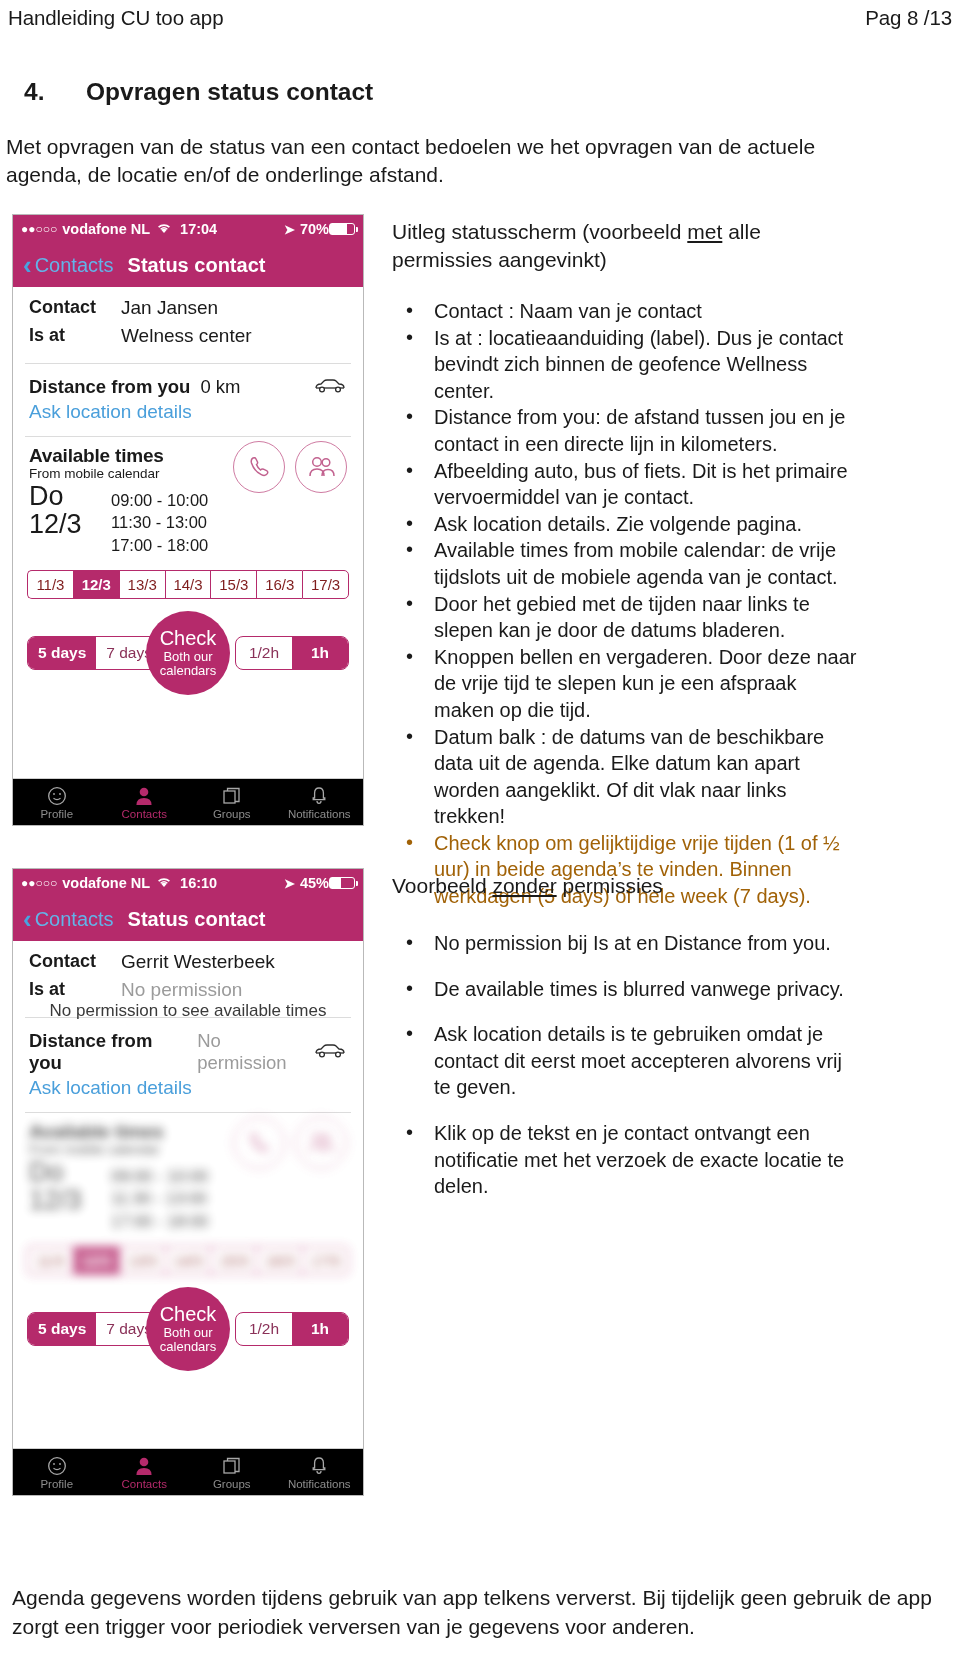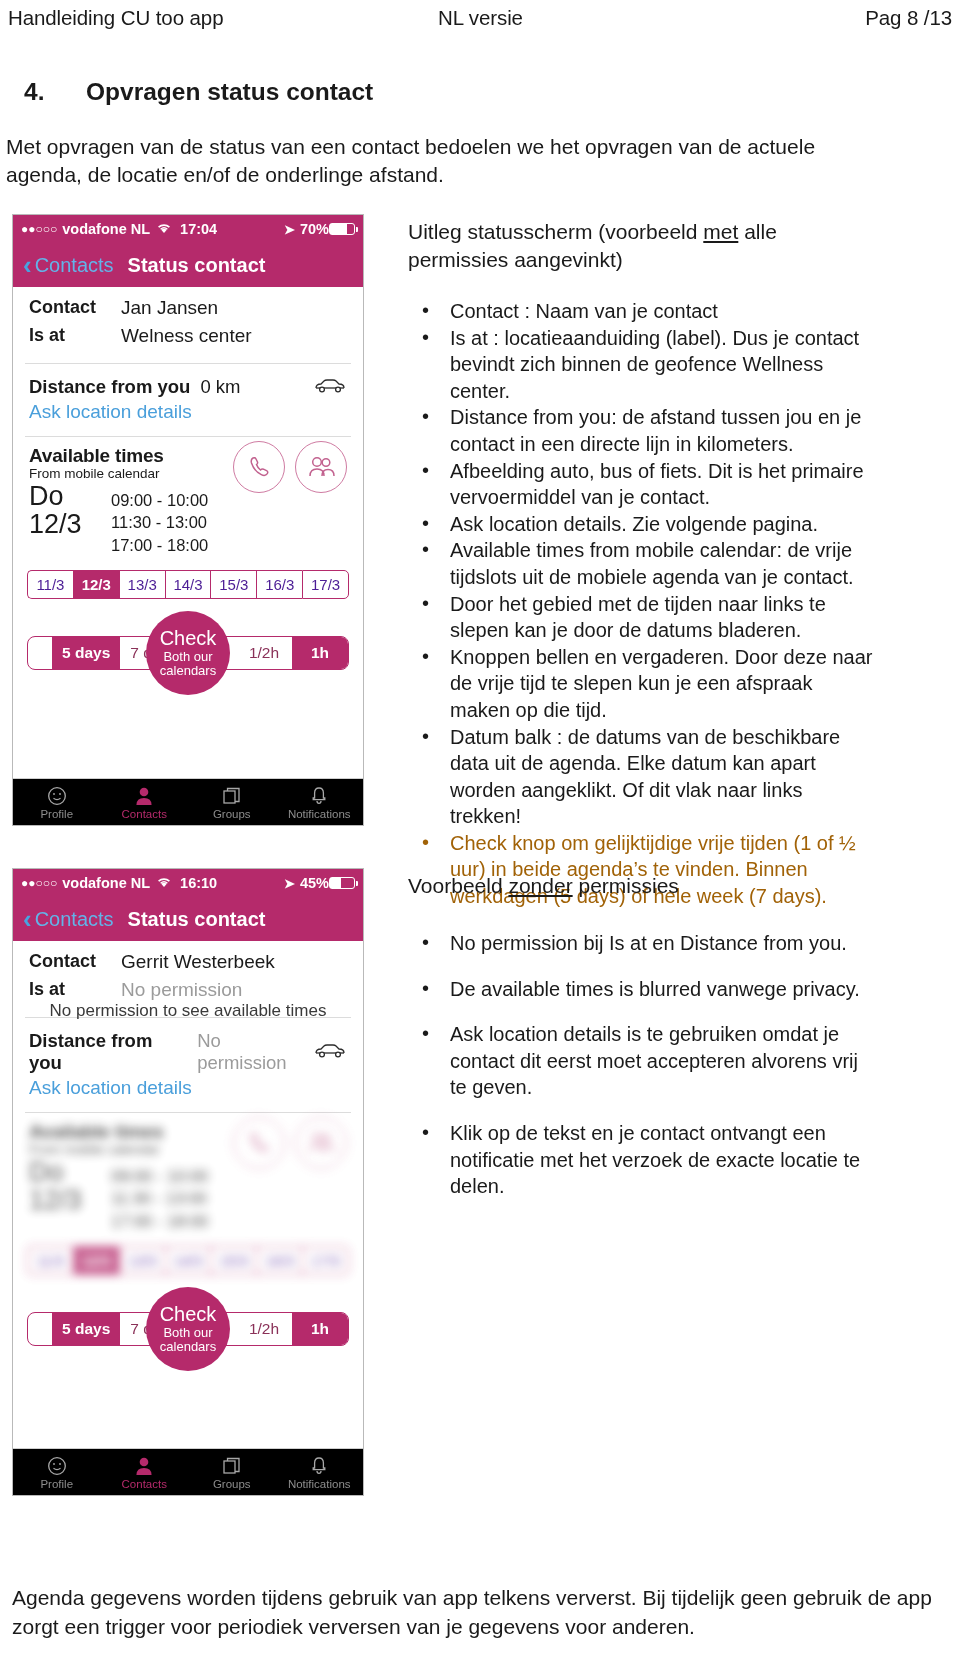--- a/index.html
+++ b/index.html
@@ -142,34 +142,33 @@
     display:flex; align-items:center; justify-content:center;
     color:#c2628f;
   }
 
   .date-strip { display:flex; margin: 14px 14px 0 14px; }
   .date-cell {
     flex:1; text-align:center;
     border:1.2px solid #b52a6b;
     border-right:none;
     font-size:15px; padding:5px 0;
-    color:#4c1d95;
+    color:#7f1d1d;
   }
   .date-cell:first-child { border-radius:5px 0 0 5px; }
   .date-cell:last-child  { border-right:1.2px solid #b52a6b; border-radius:0 5px 5px 0; }
   .date-cell.sel { background:#b52a6b; color:#fff; font-weight:600; }
 
   .controls {
     display:flex; align-items:center; justify-content:space-between;
     margin: 14px 14px 0 14px; position:relative; height: 80px;
   }
   .seg {
     display:flex; border:1.3px solid #b52a6b; border-radius:8px; overflow:hidden;
     height: 34px;
-    padding-left: 24px;
   }
   .seg span {
     display:flex; align-items:center; justify-content:center;
     min-width:56px; padding:0 10px; font-size:15.5px; color:#8a3158;
   }
   .seg span.on { background:#b52a6b; color:#fff; font-weight:600; }
   .check-btn {
     position:absolute; left:50%; transform:translateX(-50%);
     width:84px; height:84px; border-radius:50%;
     background:#b52a6b; color:#fff;
@@ -193,21 +192,21 @@
   .tab.active .ticon { color:#b52a6b; }
 
   
   .blurred { filter: blur(5px); opacity:0.75; }
   .noperm-overlay {
     position:absolute; left:0; right:0;
     text-align:center; font-size:17px; color:#3a3a3a;
   }
 
   
-  .rt { position:absolute; left:408px; width:470px; }
+  .rt { position:absolute; left:392px; width:470px; }
   .rt-head { font-size:21px; line-height:1.32; }
   .rt-head u { text-decoration: underline; }
   ul.bul { list-style:none; margin:0; padding:0; }
   ul.bul li {
     position:relative; padding-left:42px;
     font-size:20px; line-height:1.33; margin-bottom:0px;
   }
   ul.bul li::before {
     content:"•"; position:absolute; left:14px; top:-1px; font-size:20px;
   }
@@ -217,21 +216,20 @@
   .footer {
     position:absolute; left:12px; right:12px; bottom:36px;
     font-size:21px; line-height:1.35;
   }
 </style>
 </head>
 <body>
 
 <div class="doc-header">
   <div class="hdr-left">Handleiding CU too app</div>
-  <div class="hdr-center">NL versie</div>
   <div class="hdr-right">Pag 8 /13</div>
 </div>
 
 <div class="section-head">
   <span class="num">4.</span>
   <span>Opvragen status contact</span>
 </div>
 <div class="intro">Met opvragen van de status van een contact bedoelen we het opvragen van de actuele agenda, de locatie en/of de onderlinge afstand.</div>
 
 <div class="phone phone-1">

